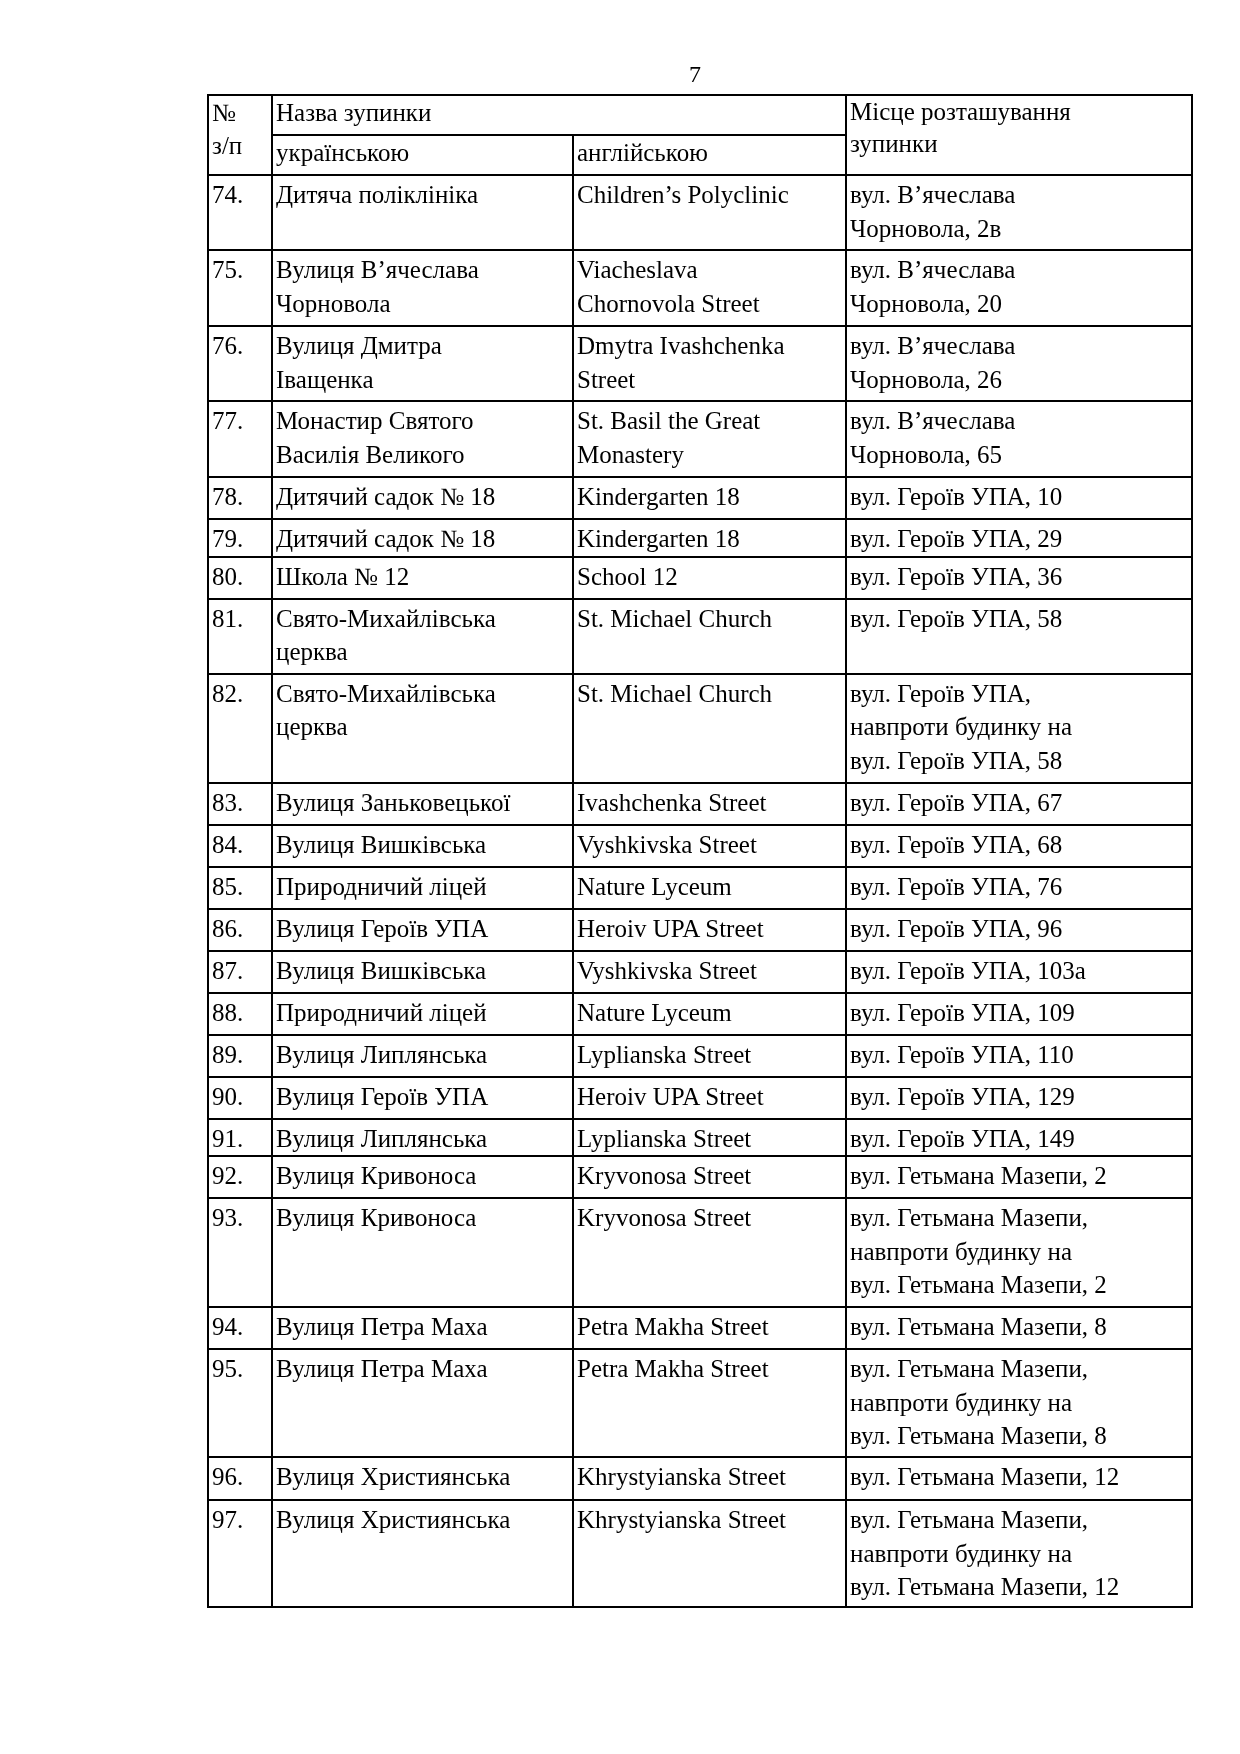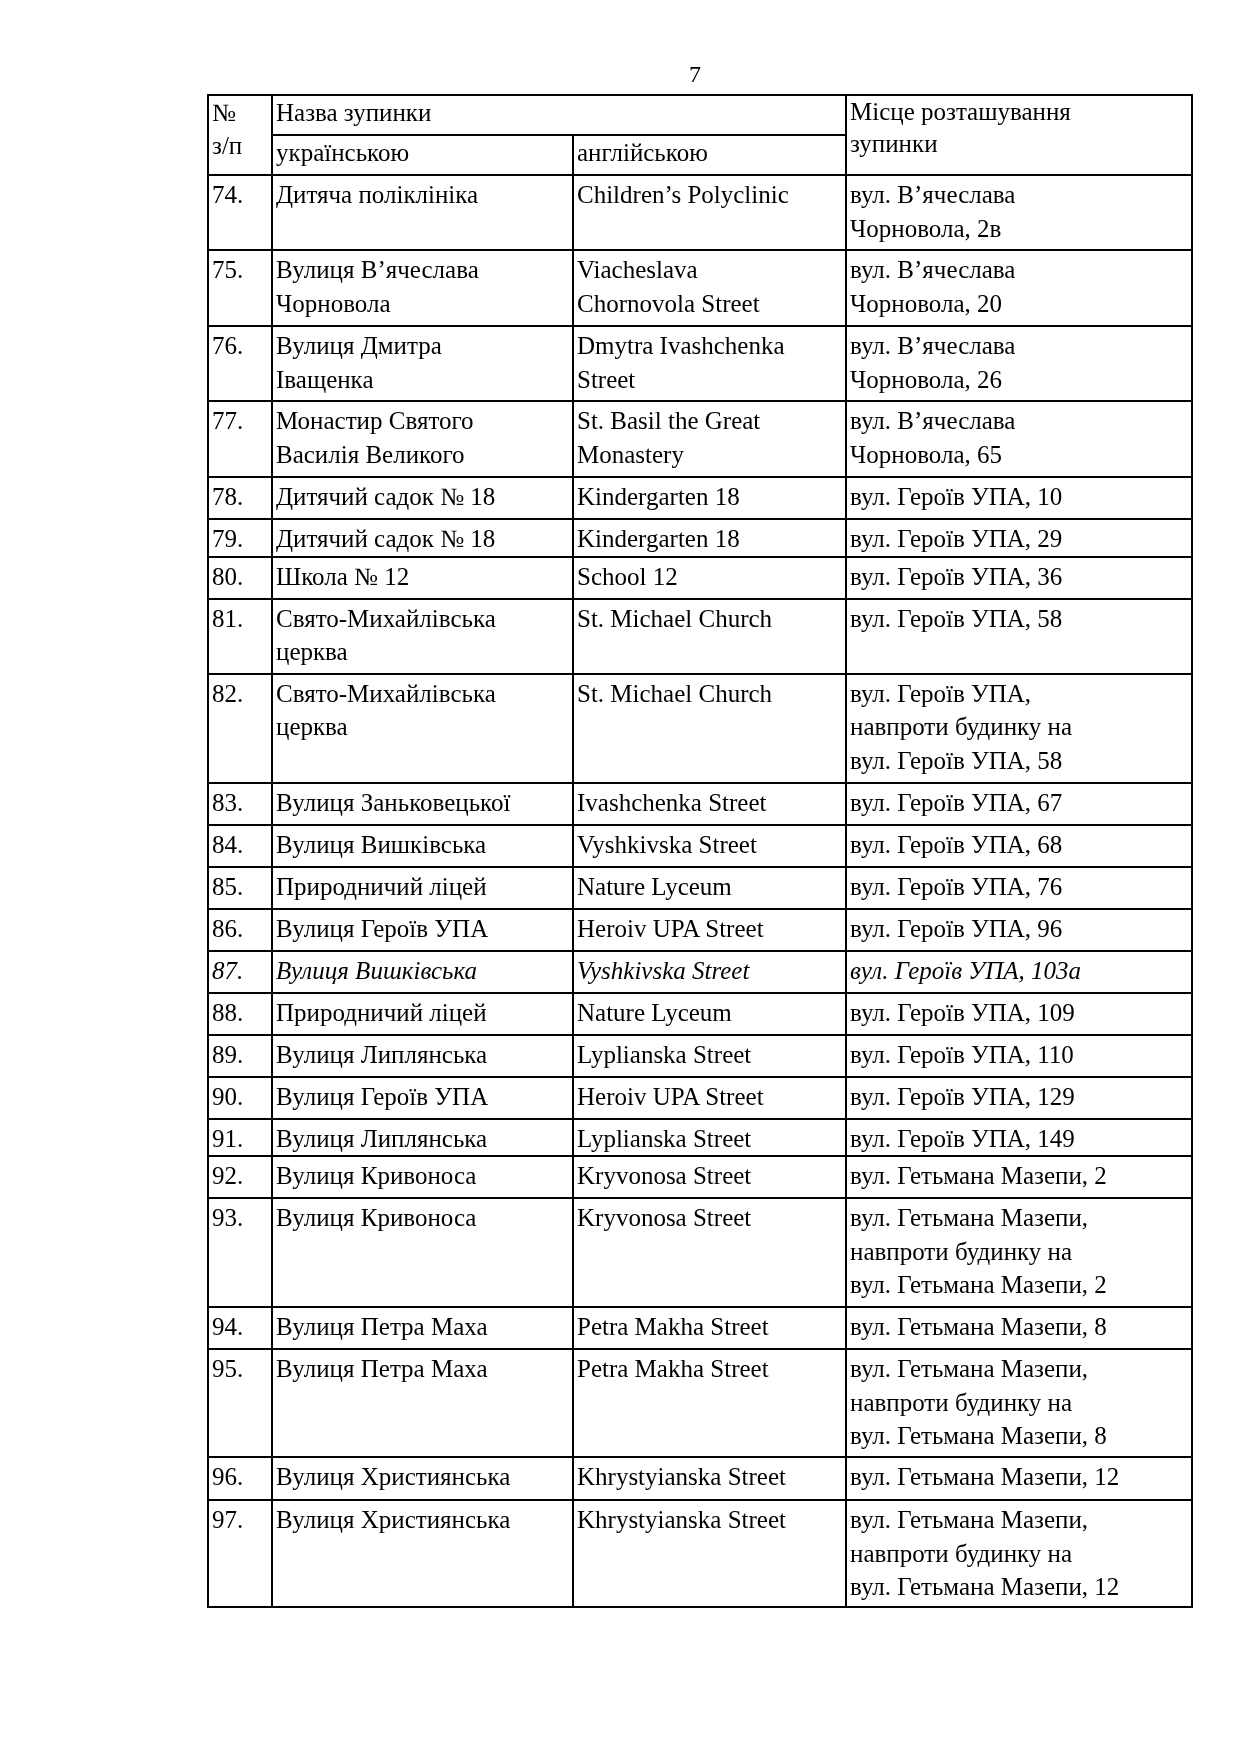--- a/index.html
+++ b/index.html
@@ -226,21 +226,21 @@
         <td>
           <span class="line">Вулиця Героїв УПА</span>
         </td>
         <td>
           <span class="line">Heroiv UPA Street</span>
         </td>
         <td>
           <span class="line">вул. Героїв УПА, 96</span>
         </td>
       </tr>
-      <tr style="height: 42px; font-style: italic;">
+      <tr style="height: 42px;">
         <td class="num">87.</td>
         <td>
           <span class="line">Вулиця Вишківська</span>
         </td>
         <td>
           <span class="line">Vyshkivska Street</span>
         </td>
         <td>
           <span class="line">вул. Героїв УПА, 103а</span>
         </td>

